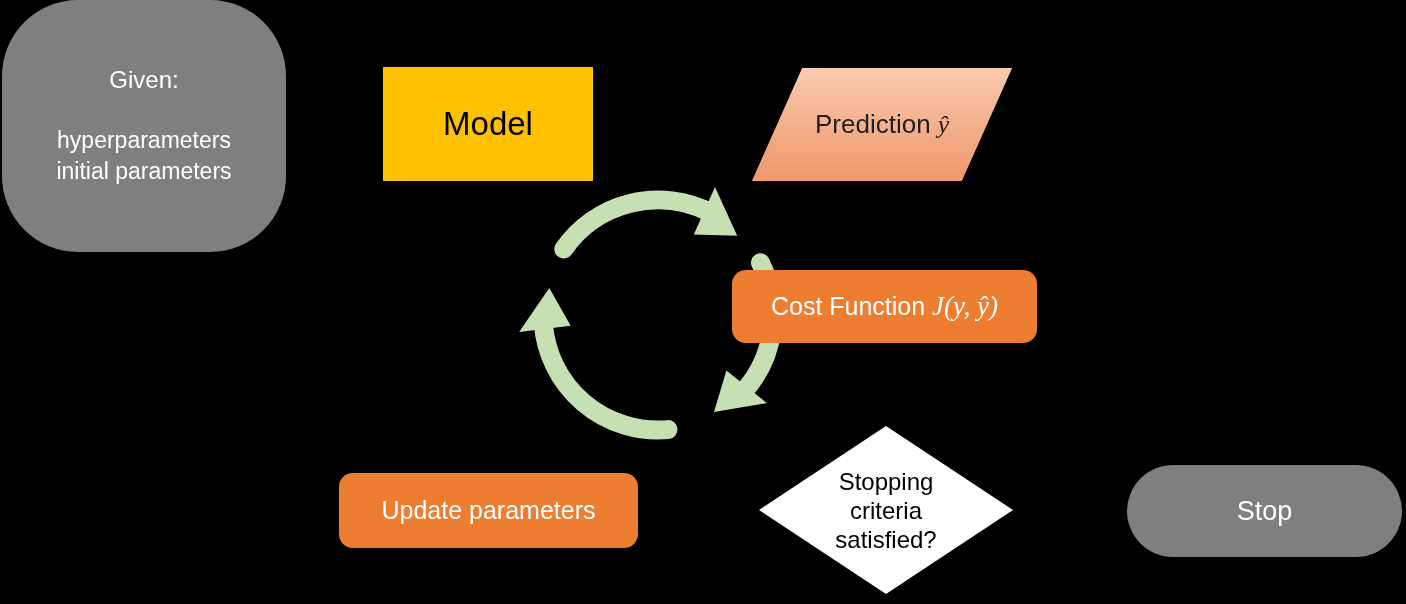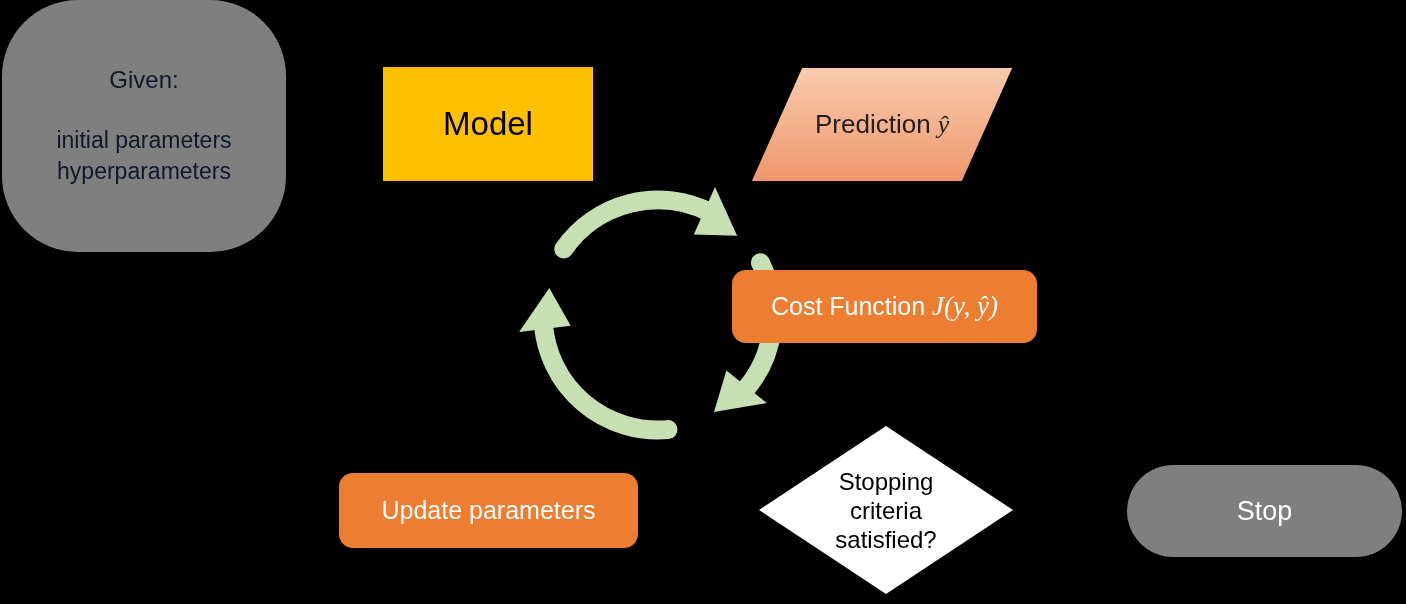--- a/index.html
+++ b/index.html
@@ -27,21 +27,21 @@
     font-family: "Liberation Serif", serif;
     font-style: italic;
   }
 
   
   #given {
     left: 2px; top: 0px;
     width: 284px; height: 252px;
     background: #7F7F7F;
     border-radius: 76px;
-    color: #0f172a;
+    color: #ffffff;
     flex-direction: column;
     font-size: 23px;
     line-height: 30px;
   }
   #given .title { margin-bottom: 30px; font-size: 24px; }
 
   
   #model {
     left: 383px; top: 67px;
     width: 210px; height: 114px;
@@ -111,22 +111,22 @@
     font-size: 27px;
   }
 </style>
 </head>
 <body>
 
 <div id="canvas">
 
   <div class="node" id="given">
     <div class="title">Given:</div>
+    <div><span>hyperparameters</span><span class="math"></span></div>
     <div><span>initial parameters</span><span class="math"></span></div>
-    <div><span>hyperparameters</span><span class="math"></span></div>
   </div>
 
   <div class="node" id="model">
     <span>Model</span>
   </div>
 
   <div class="node" id="prediction">
     <div class="unskew"><span>Prediction </span><span class="math">ŷ</span></div>
   </div>
 

